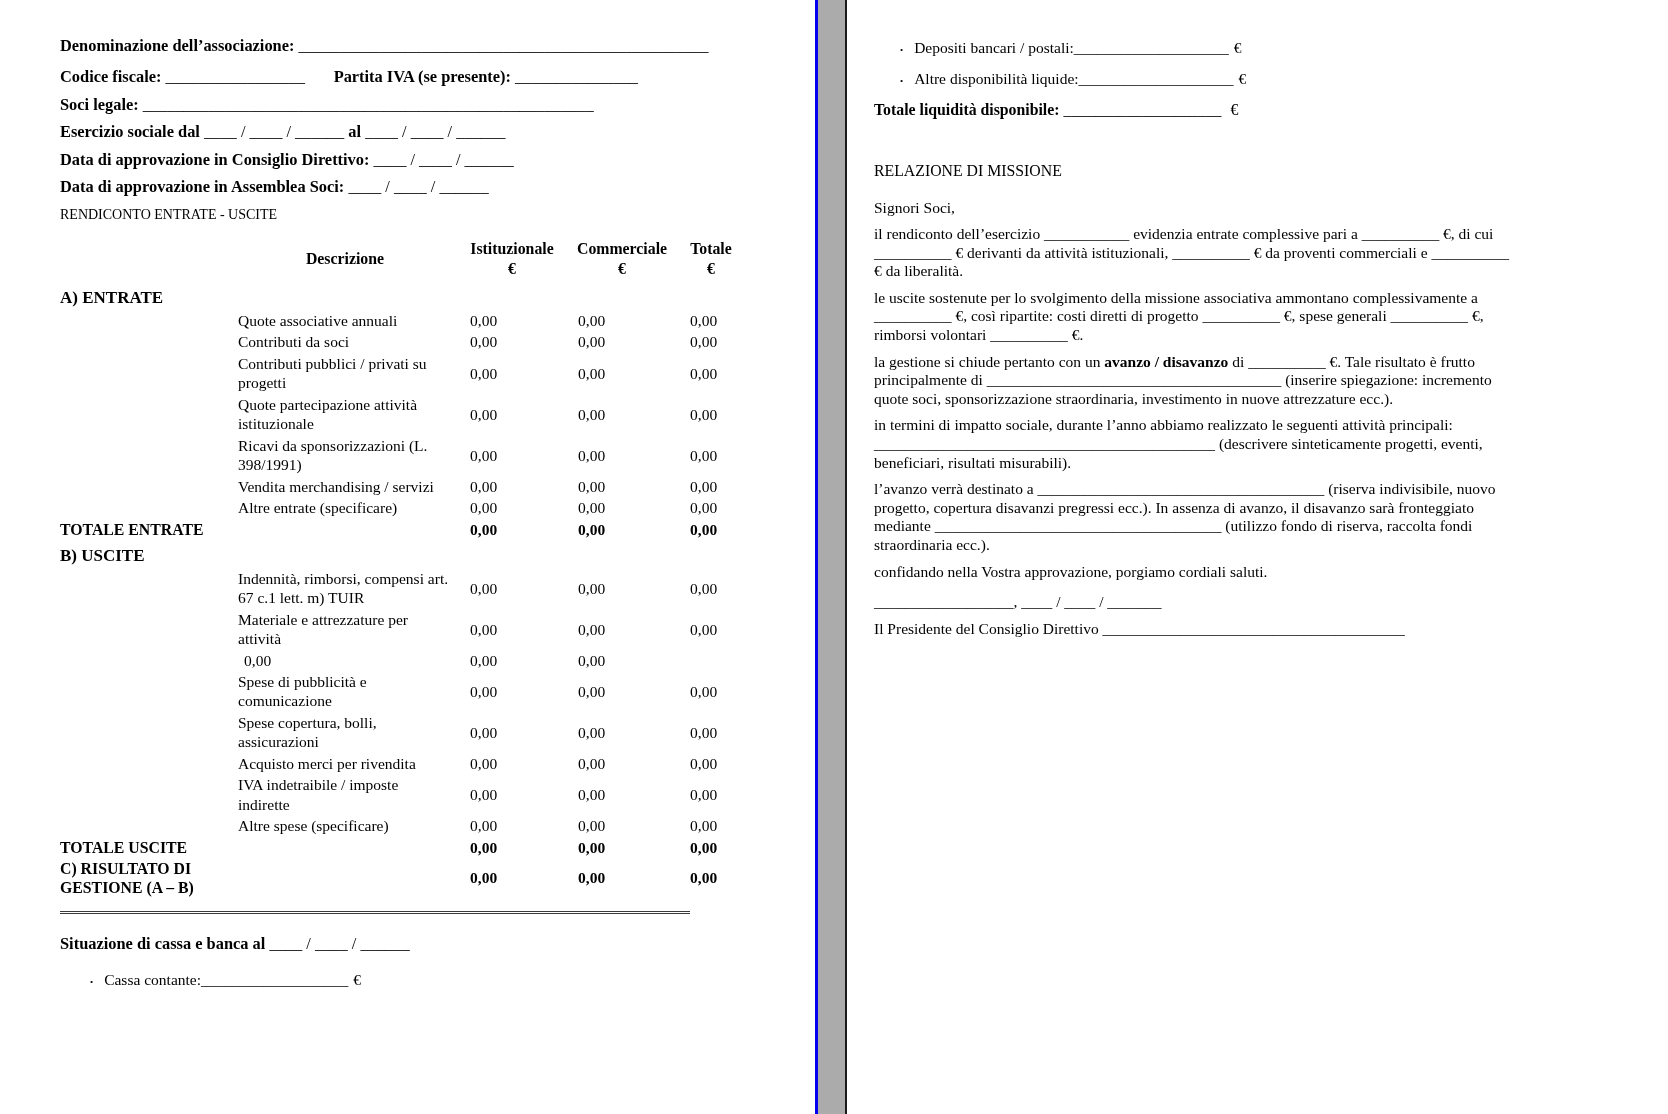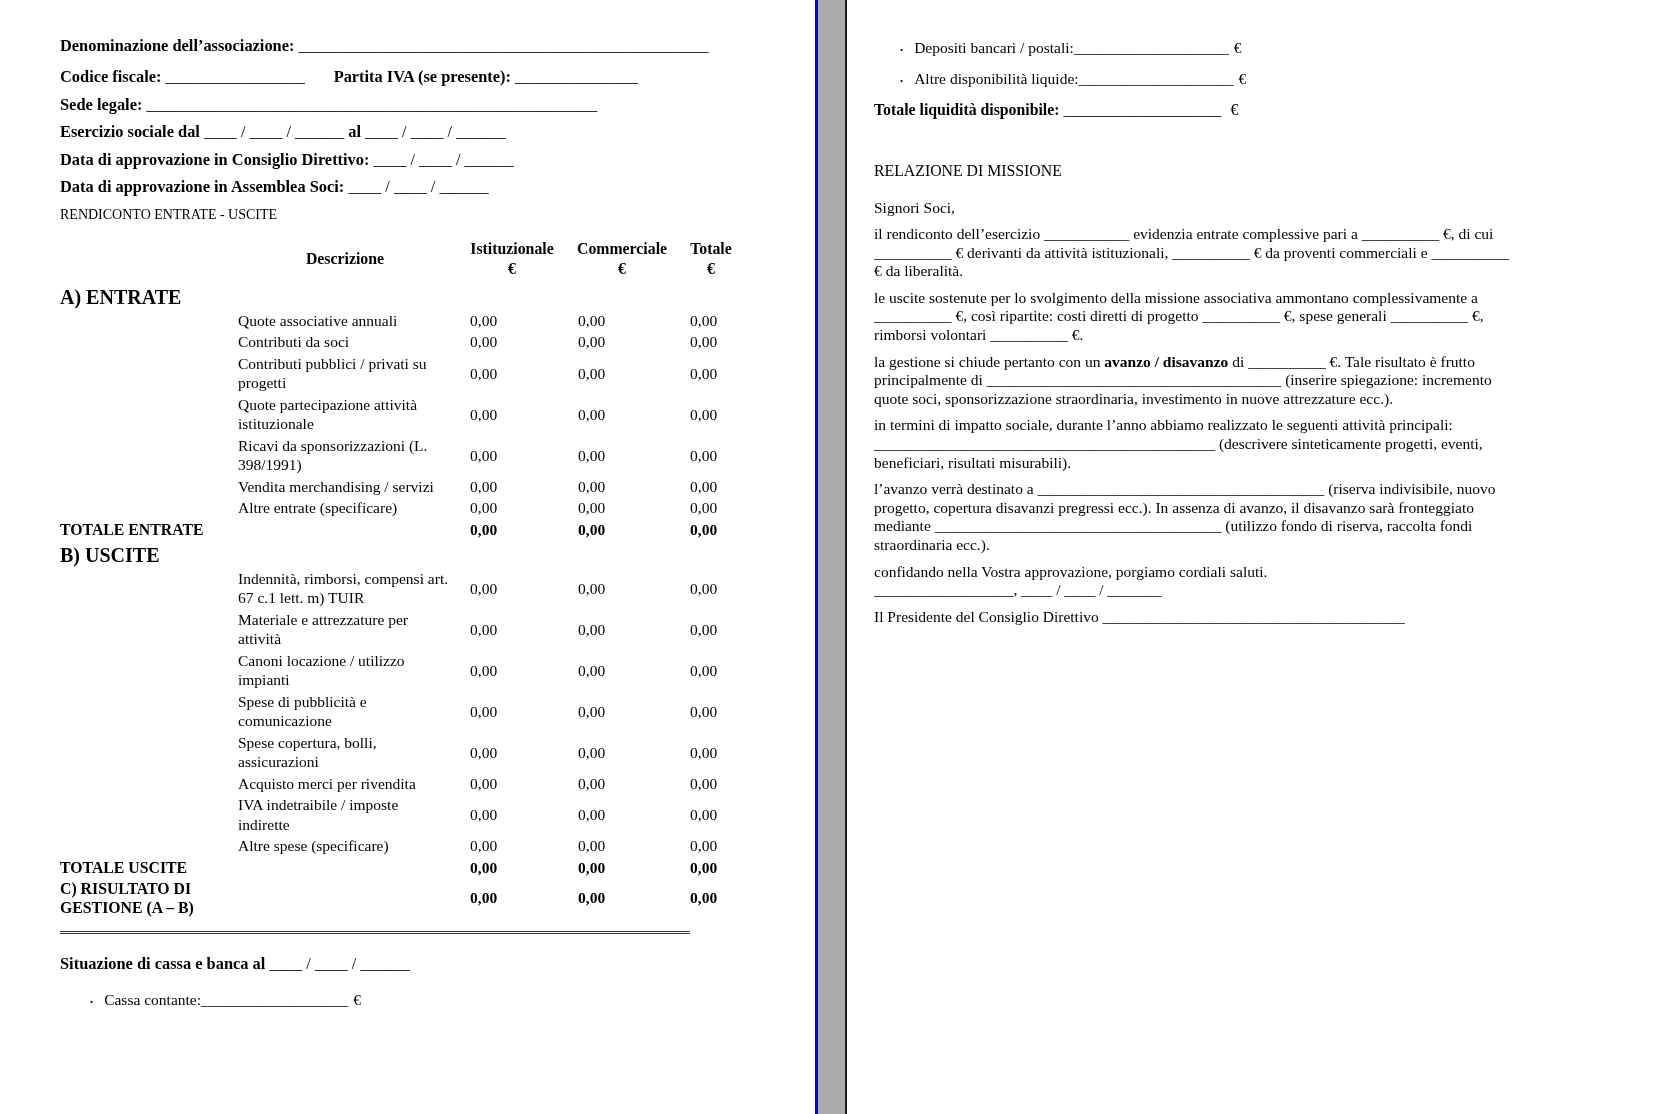--- a/index.html
+++ b/index.html
@@ -19,53 +19,53 @@
   .p1head .hline:nth-child(7){font-size:14px;margin-top:4px;}
   .b{font-weight:bold;}
 
   
   .rtable{margin-top:14px;width:630px;}
   .trow{display:grid;grid-template-columns:166px 214px 96px 100px 54px;align-items:center;padding:1px 0;gap:12px;}
   .c-lab{font-weight:bold;font-size:15.8px;line-height:19px;}
   .c-desc{font-size:15.5px;line-height:19.5px;}
   .c-val{font-size:15.5px;line-height:19px;padding-left:6px;}
   .trow.section{padding:6px 0 3px;}
-  .trow.section .c-lab{font-size:20px;}
+  .trow.section .c-lab{font-size:17px;}
   .trow.total .c-val{font-weight:bold;}
   .thead{align-items:center;margin-bottom:2px;}
   .thead .c-val{padding-left:0;}
   .th .thl{display:block;text-align:center;font-weight:bold;font-size:15.8px;line-height:20px;}
 
   .dline{width:630px;margin-top:13px;height:3px;box-sizing:border-box;
          border-top:1.5px solid var(--rule,#3a3a3a);border-bottom:1.5px solid var(--rule,#3a3a3a);}
   .sitline{font-size:16.4px;line-height:19px;margin-top:20px;white-space:nowrap;}
 
   .bullet-row{display:flex;align-items:baseline;font-size:15.5px;line-height:19px;}
   .bl{font-size:9px;margin-right:11px;}
   .cassa{margin-top:17px;margin-left:30px;}
   .euro{margin-left:5px;}
 
   
   .p2-bullets .bullet-row{margin:0 0 9px 26px;}
   .tot-line{font-size:15.8px;line-height:19px;margin-top:1px;white-space:nowrap;}
   .rel-title{font-size:15.8px;margin-top:43px;}
   .salut{font-size:15.5px;margin-top:19px;}
   .para{font-size:15.5px;line-height:18.6px;margin:8px 0 0;width:642px;}
-  .para.sign{margin-top:0;}
+  .para.sign{margin-top:12px;}
 </style>
 </head>
 <body>
 
 <div class="stage">
 
   <div class="page page-left">
     <div class="p1head">
       <div class="hline"><span class="b">Denominazione dell’associazione: </span><span>__________________________________________________</span></div>
       <div class="hline"><span class="b">Codice fiscale: </span><span>_________________</span><span>&nbsp;&nbsp;&nbsp;&nbsp;&nbsp;&nbsp;&nbsp;</span><span class="b">Partita IVA (se presente): </span><span>_______________</span></div>
-      <div class="hline"><span class="b">Sede legale: </span><span>_______________________________________________________</span></div>
+      <div class="hline"><span class="b">Soci legale: </span><span>_______________________________________________________</span></div>
       <div class="hline"><span class="b">Esercizio sociale dal </span><span>____ / ____ / ______</span><span class="b"> al </span><span>____ / ____ / ______</span></div>
       <div class="hline"><span class="b">Data di approvazione in Consiglio Direttivo: </span><span>____ / ____ / ______</span></div>
       <div class="hline"><span class="b">Data di approvazione in Assemblea Soci: </span><span>____ / ____ / ______</span></div>
       <div class="hline"><span>RENDICONTO ENTRATE - USCITE</span></div>
     </div>
 
     <div class="rtable">
       <div class="trow thead">
         <div class="c-lab"></div>
         <div class="c-desc th">
@@ -164,21 +164,20 @@
           </div>
           <div class="trow item">
             <div class="c-lab"></div>
             <div class="c-desc">Materiale e attrezzature per attività</div>
             <div class="c-val">0,00</div>
             <div class="c-val">0,00</div>
             <div class="c-val">0,00</div>
           </div>
           <div class="trow item">
             <div class="c-lab"></div>
-            <div class="c-desc">Canoni locazione / utilizzo impianti</div>
             <div class="c-val">0,00</div>
             <div class="c-val">0,00</div>
             <div class="c-val">0,00</div>
           </div>
           <div class="trow item">
             <div class="c-lab"></div>
             <div class="c-desc">Spese di pubblicità e comunicazione</div>
             <div class="c-val">0,00</div>
             <div class="c-val">0,00</div>
             <div class="c-val">0,00</div>

